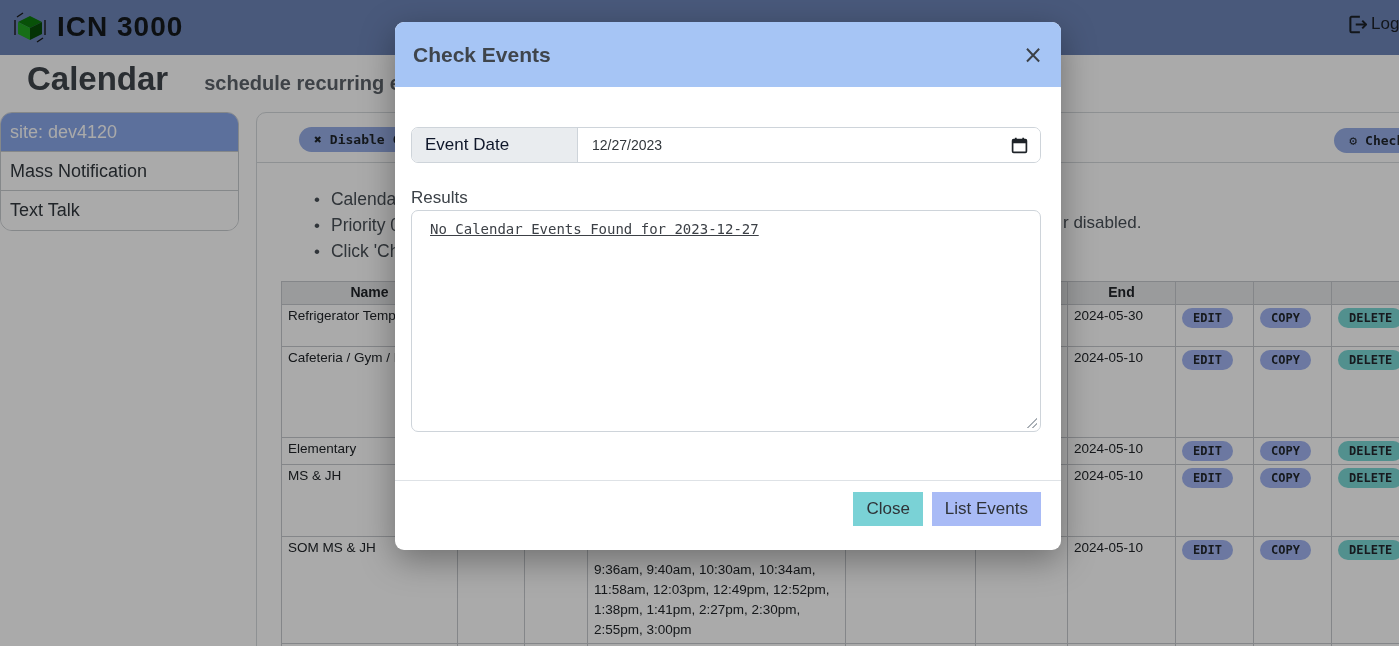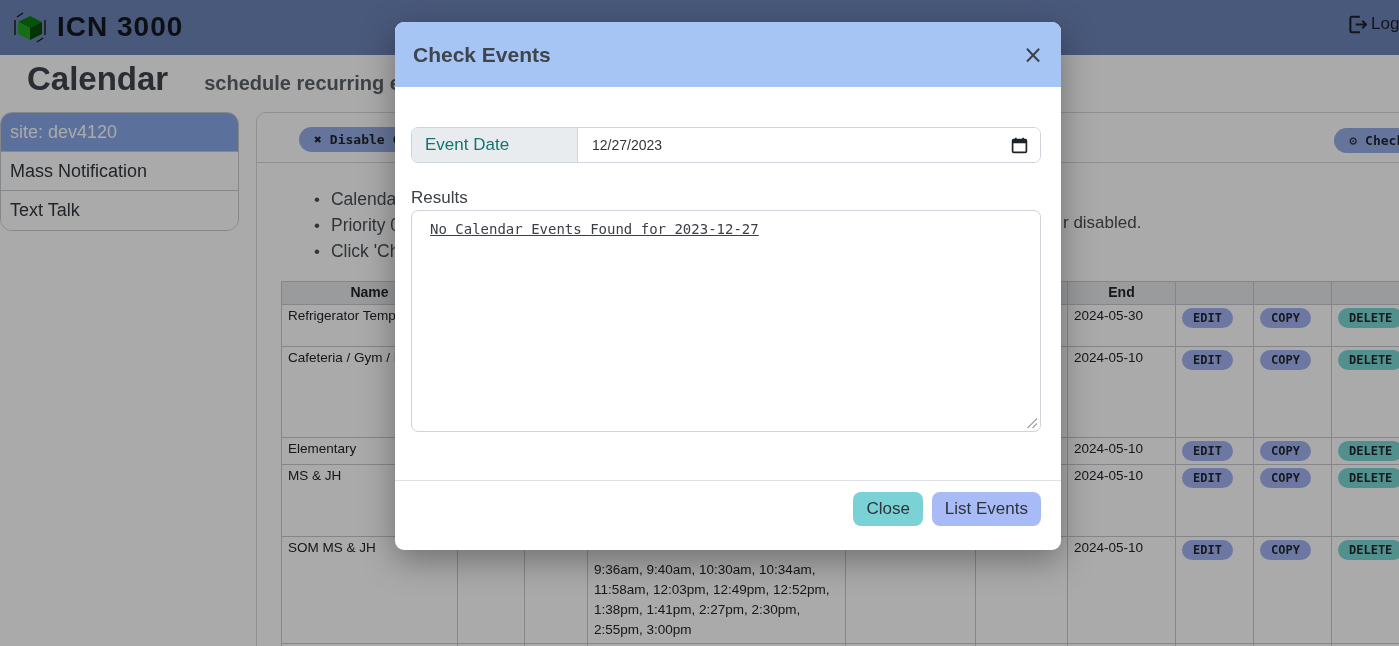--- a/index.html
+++ b/index.html
@@ -49,29 +49,29 @@
   .pill.blue { background:#a2b5f2; }
   .pill.teal { background:#7cd8d6; }
 
   
   .backdrop { position:absolute; left:0; top:0; width:1399px; height:646px; background:rgba(0,0,0,0.335); z-index:5; }
   .modal { position:absolute; left:395px; top:22px; width:666px; height:528px; background:#fff; border-radius:9px; z-index:10; box-shadow:0 10px 34px rgba(0,0,0,0.35); }
   .modal-header { position:absolute; left:0; top:0; width:100%; height:65px; background:#a6c5f5; border-radius:9px 9px 0 0; display:flex; align-items:center; padding:0 18px; }
   .modal-title { font-size:21px; font-weight:bold; color:#3f454c; }
   .modal-close { margin-left:auto; font-size:24px; color:#3b4046; background:none; border:none; line-height:1; cursor:pointer; font-family:"DejaVu Sans", sans-serif; }
   .input-group { position:absolute; left:16px; top:105px; width:630px; height:36px; display:flex; border:1px solid #ced4da; border-radius:7px; overflow:hidden; }
-  .ig-label { width:166px; background:#e9ecef; border-right:1px solid #ced4da; display:flex; align-items:center; padding-left:13px; font-size:17px; color:#0f766e; }
+  .ig-label { width:166px; background:#e9ecef; border-right:1px solid #ced4da; display:flex; align-items:center; padding-left:13px; font-size:17px; color:#0f172a; }
   .ig-input { flex:1; display:flex; align-items:center; padding:0 12px 0 14px; font-size:14px; color:#32373c; background:#fff; cursor:text; }
   .ig-input .val { flex:1; }
   .results-label { position:absolute; left:16px; top:166px; font-size:17px; color:#3c4248; }
   .results-area { position:absolute; left:16px; top:188px; width:630px; height:222px; border:1px solid #ced4da; border-radius:7px; resize:none; padding:10px 18px; font-family:"DejaVu Sans Mono", monospace; font-size:14px; color:#3c4046; outline:none; background:#fff;text-decoration:underline; }
   .resize-grip { position:absolute; left:630px; top:394px; width:12px; height:12px; background:
       linear-gradient(135deg, transparent 0 58%, #aab0b6 58% 66%, transparent 66% 78%, #aab0b6 78% 86%, transparent 86%); cursor:nwse-resize; }
   .modal-footer { position:absolute; left:0; top:458px; width:100%; height:70px; border-top:1px solid #dee2e6; display:flex; align-items:center; justify-content:flex-end; gap:9px; padding:0 20px 14px 20px; }
-  .mbtn { font-size:17px; color:#2f3338; border:none; border-radius:8px; padding:7px 13px; cursor:pointer; }
+  .mbtn { font-size:17px; color:#2f3338; border:none; border-radius:0; padding:7px 13px; cursor:pointer; }
   .mbtn.close-btn { background:#7ad2d6; }
   .mbtn.list-btn { background:#a9bbf6; }
 
   svg { display:block; }
 </style>
 </head>
 <body>
 
 <div class="screen">
 

